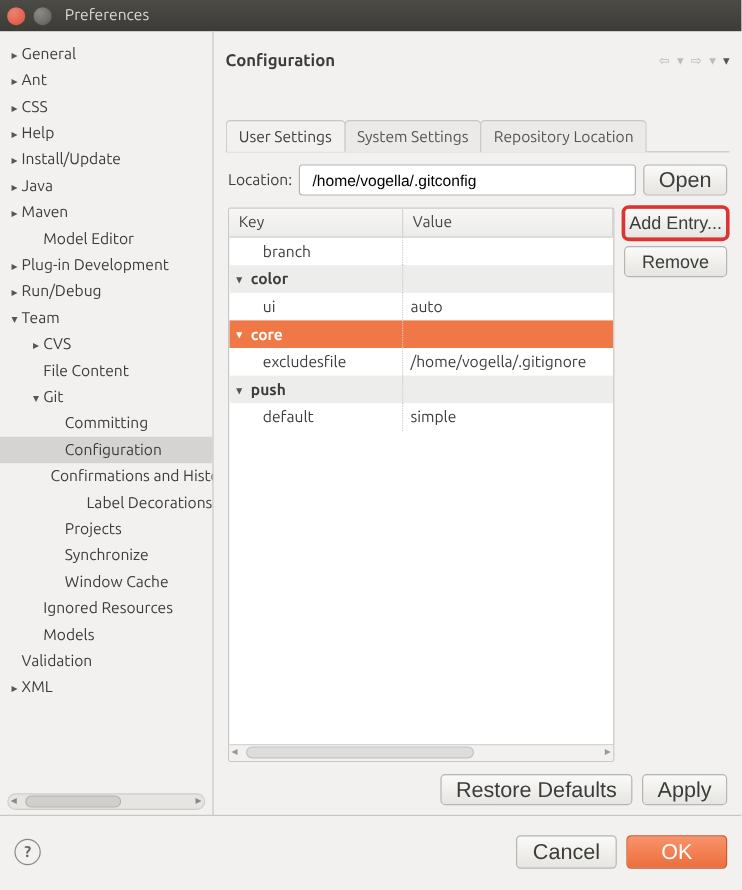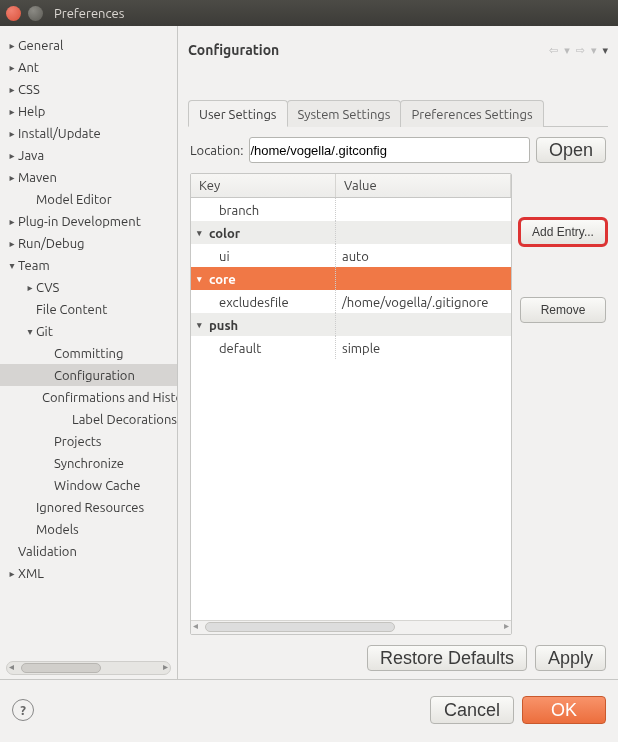--- a/index.html
+++ b/index.html
@@ -146,21 +146,21 @@
     flex-direction: column;
   }
   .loc-row {
     display: flex; align-items: center; gap: 6px;
     margin-bottom: 10px;
   }
   .loc-row label { font-size: 13px; }
   .loc-row input {
     flex: 1; height: 26px;
     border: 1px solid #b5b5b1; border-radius: 3px;
-    padding: 0 0; font-size: 13px; background: #fff;
+    padding: 0 10px; font-size: 13px; background: #fff;
   }
   .btn {
     height: 26px; padding: 0 12px;
     background: linear-gradient(#fafaf8, #e6e5e1);
     border: 1px solid #b5b5b1; border-radius: 4px;
     font-size: 18px; color: #3c3c3c;
     cursor: default;
     display: inline-flex; align-items: center; justify-content: center;
   }
 
@@ -214,21 +214,21 @@
     position: absolute; left: 14px; top: 1px; height: 10px; width: 190px;
     background: #ddd; border: 1px solid #c4c3bf; border-radius: 6px;
   }
   .table-hscroll .arr { position: absolute; top: -1px; font-size: 10px; color: #999; }
   .table-hscroll .arr.l { left: 2px; }
   .table-hscroll .arr.r { right: 2px; }
 
   .side-btns {
     width: 86px; display: flex; flex-direction: column; gap: 6px;
   }
-  .side-btns .btn { width: 100%; padding: 0 4px; font-size: 12px; white-space: nowrap; margin-top: 46px; }
+  .side-btns .btn { width: 100%; padding: 0 4px; font-size: 15px; white-space: nowrap; }
   .highlight-add {
     outline: 3px solid #d33; outline-offset: -1px;
   }
 
   .restore-row {
     display: flex; justify-content: flex-end; gap: 8px;
     margin-top: 10px;
   }
   .restore-row .btn { min-width: 70px; }
 
@@ -378,21 +378,21 @@
         <span>▾</span>
         <span>⇨</span>
         <span>▾</span>
         <span class="menu-tri">▾</span>
       </div>
     </div>
 
     <div class="tabs" id="tabs">
         <div class="tab active">User Settings</div>
         <div class="tab">System Settings</div>
-        <div class="tab">Preferences Settings</div>
+        <div class="tab">Repository Location</div>
       </div>
 
     <div class="tab-body">
       <div class="loc-row">
         <label>Location:</label>
         <input type="text" value="/home/vogella/.gitconfig" style="">
         <button class="btn">Open</button>
       </div>
 
       <div class="table-area">

